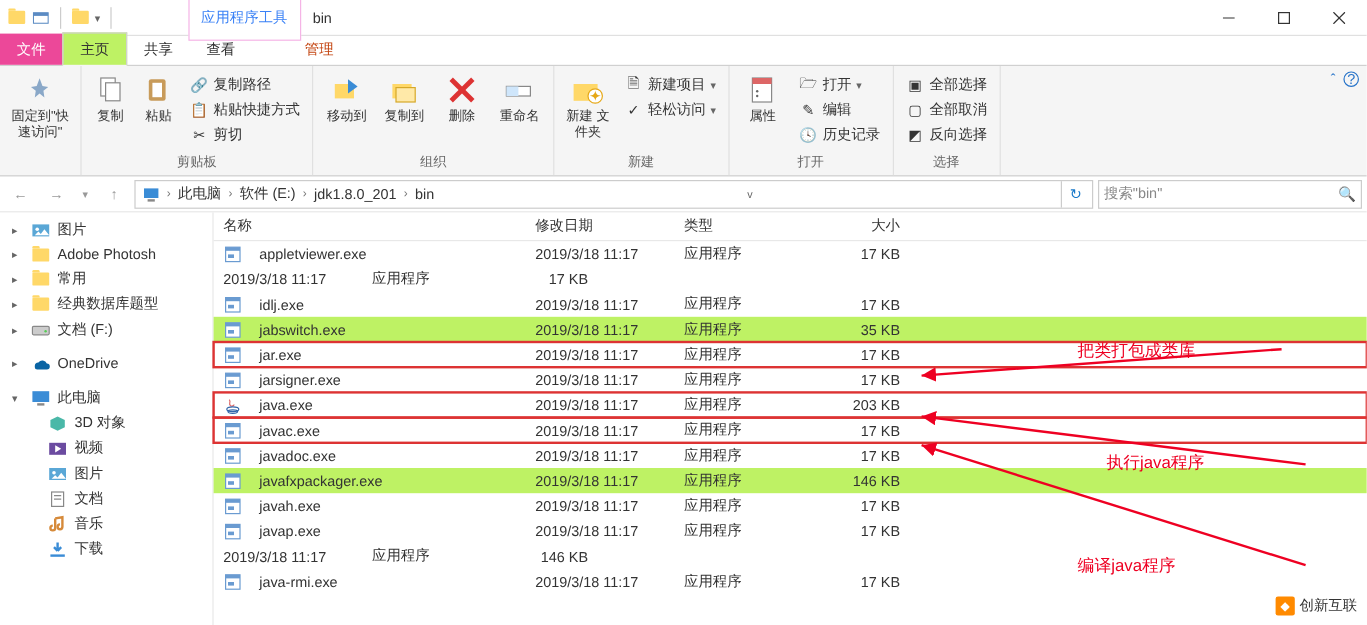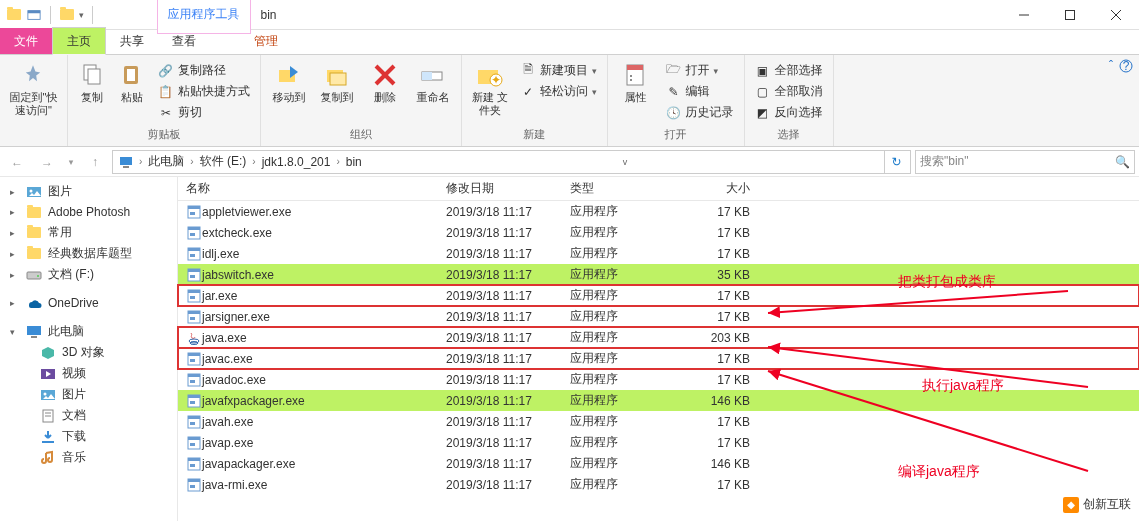--- a/index.html
+++ b/index.html
@@ -49,21 +49,21 @@
 .col{padding:0 8px}
 .col.name{width:260px}
 .col.date{width:124px}
 .col.type{width:110px}
 .col.size{width:86px;text-align:right}
 .rows{}
 .row{display:flex;align-items:center;height:21px;cursor:default}
 .row.sel{background:#bef264}
 .row.boxed{outline:2px solid #d33;outline-offset:-1px}
 .row .c{padding:0 8px;color:#333;white-space:nowrap;overflow:hidden}
-.row .c.name{width:260px;display:flex;align-items:center;gap:0}
+.row .c.name{width:260px;display:flex;align-items:center;gap:14px}
 .row .c.date{width:124px}
 .row .c.type{width:110px}
 .row .c.size{width:86px;text-align:right}
 .file-icn{width:16px;height:16px;display:inline-flex;align-items:center;justify-content:center;flex:none}
 .annot{position:absolute;color:#e02;font-size:14px}
 .arrow-svg{position:absolute}
 .watermark{position:absolute;right:4px;bottom:6px;display:flex;align-items:center;gap:4px;font-size:13px;color:#333;background:rgba(255,255,255,.8);padding:2px 4px}
 .watermark .logo{width:16px;height:16px;background:#ff8a00;border-radius:2px;display:flex;align-items:center;justify-content:center;color:#fff;font-size:10px}
 </style>
 </head>
@@ -430,34 +430,34 @@
             <rect x="3" y="2" width="10" height="12" fill="#fff" stroke="#888"></rect>
             <line x1="5" y1="5" x2="11" y2="5" stroke="#888"></line>
             <line x1="5" y1="8" x2="11" y2="8" stroke="#888"></line>
           </svg>
         </span>
         <span>文档</span>
       </div>
       <div class="nav-item l2">
         <span class="nav-icn">
           <svg width="16" height="16">
+            <path d="M6 3v8a2 2 0 11-2-2" stroke="#d68a3a" stroke-width="2" fill="none"></path>
+            <path d="M6 3l6-1v8a2 2 0 11-2-2" stroke="#d68a3a" stroke-width="2" fill="none"></path>
+          </svg>
+        </span>
+        <span>音乐</span>
+      </div>
+      <div class="nav-item l2">
+        <span class="nav-icn">
+          <svg width="16" height="16">
             <path d="M8 2v7m0 0l-3-3m3 3l3-3" stroke="#3a8cd6" stroke-width="2" fill="none"></path>
             <rect x="2" y="12" width="12" height="2" fill="#3a8cd6"></rect>
           </svg>
         </span>
         <span>下载</span>
-      </div>
-      <div class="nav-item l2">
-        <span class="nav-icn">
-          <svg width="16" height="16">
-            <path d="M6 3v8a2 2 0 11-2-2" stroke="#d68a3a" stroke-width="2" fill="none"></path>
-            <path d="M6 3l6-1v8a2 2 0 11-2-2" stroke="#d68a3a" stroke-width="2" fill="none"></path>
-          </svg>
-        </span>
-        <span>音乐</span>
       </div>
     </div>
   <div class="list">
     <div class="list-head">
       <div class="col name">名称</div>
       <div class="col date">修改日期</div>
       <div class="col type">类型</div>
       <div class="col size">大小</div>
     </div>
     <div class="rows" id="rows">
@@ -470,30 +470,20 @@
                 <rect x="4" y="8" width="5" height="3" fill="#6a9bd1"></rect>
               </svg>
             </span>
             <span>appletviewer.exe</span>
           </div>
           <div class="c date">2019/3/18 11:17</div>
           <div class="c type">应用程序</div>
           <div class="c size">17 KB</div>
         </div>
         <div class="row">
-          <div class="c name">
-            <span class="file-icn">
-              <svg width="16" height="16">
-                <rect x="2" y="2" width="12" height="12" fill="#fff" stroke="#6a9bd1"></rect>
-                <rect x="2" y="2" width="12" height="3" fill="#6a9bd1"></rect>
-                <rect x="4" y="8" width="5" height="3" fill="#6a9bd1"></rect>
-              </svg>
-            </span>
-            <span>extcheck.exe</span>
-          </div>
           <div class="c date">2019/3/18 11:17</div>
           <div class="c type">应用程序</div>
           <div class="c size">17 KB</div>
         </div>
         <div class="row">
           <div class="c name">
             <span class="file-icn">
               <svg width="16" height="16">
                 <rect x="2" y="2" width="12" height="12" fill="#fff" stroke="#6a9bd1"></rect>
                 <rect x="2" y="2" width="12" height="3" fill="#6a9bd1"></rect>
@@ -635,30 +625,20 @@
                 <rect x="4" y="8" width="5" height="3" fill="#6a9bd1"></rect>
               </svg>
             </span>
             <span>javap.exe</span>
           </div>
           <div class="c date">2019/3/18 11:17</div>
           <div class="c type">应用程序</div>
           <div class="c size">17 KB</div>
         </div>
         <div class="row">
-          <div class="c name">
-            <span class="file-icn">
-              <svg width="16" height="16">
-                <rect x="2" y="2" width="12" height="12" fill="#fff" stroke="#6a9bd1"></rect>
-                <rect x="2" y="2" width="12" height="3" fill="#6a9bd1"></rect>
-                <rect x="4" y="8" width="5" height="3" fill="#6a9bd1"></rect>
-              </svg>
-            </span>
-            <span>javapackager.exe</span>
-          </div>
           <div class="c date">2019/3/18 11:17</div>
           <div class="c type">应用程序</div>
           <div class="c size">146 KB</div>
         </div>
         <div class="row">
           <div class="c name">
             <span class="file-icn">
               <svg width="16" height="16">
                 <rect x="2" y="2" width="12" height="12" fill="#fff" stroke="#6a9bd1"></rect>
                 <rect x="2" y="2" width="12" height="3" fill="#6a9bd1"></rect>
@@ -681,21 +661,21 @@
         </defs>
         <line x1="310" y1="8" x2="10" y2="30" stroke="#e02" stroke-width="2" marker-end="url(#ah1)"></line>
       </svg>
     <svg class="arrow-svg" style="left:580px;top:160px" width="340" height="60">
         <line x1="330" y1="50" x2="10" y2="10" stroke="#e02" stroke-width="2" marker-end="url(#ah1)"></line>
       </svg>
     <svg class="arrow-svg" style="left:580px;top:184px" width="340" height="120">
         <line x1="330" y1="110" x2="10" y2="10" stroke="#e02" stroke-width="2" marker-end="url(#ah1)"></line>
       </svg>
 
-    <div class="annot" style="left:720px;top:96px">把类打包成类库</div>
+    <div class="annot" style="left:720px;top:107px">把类打包成类库</div>
     <div class="annot" style="left:744px;top:200px">执行java程序</div>
     <div class="annot" style="left:720px;top:286px">编译java程序</div>
   </div>
 </div>
 
 <div class="watermark">
   <span class="logo">◆</span>
   <span>创新互联</span>
 </div>
 

